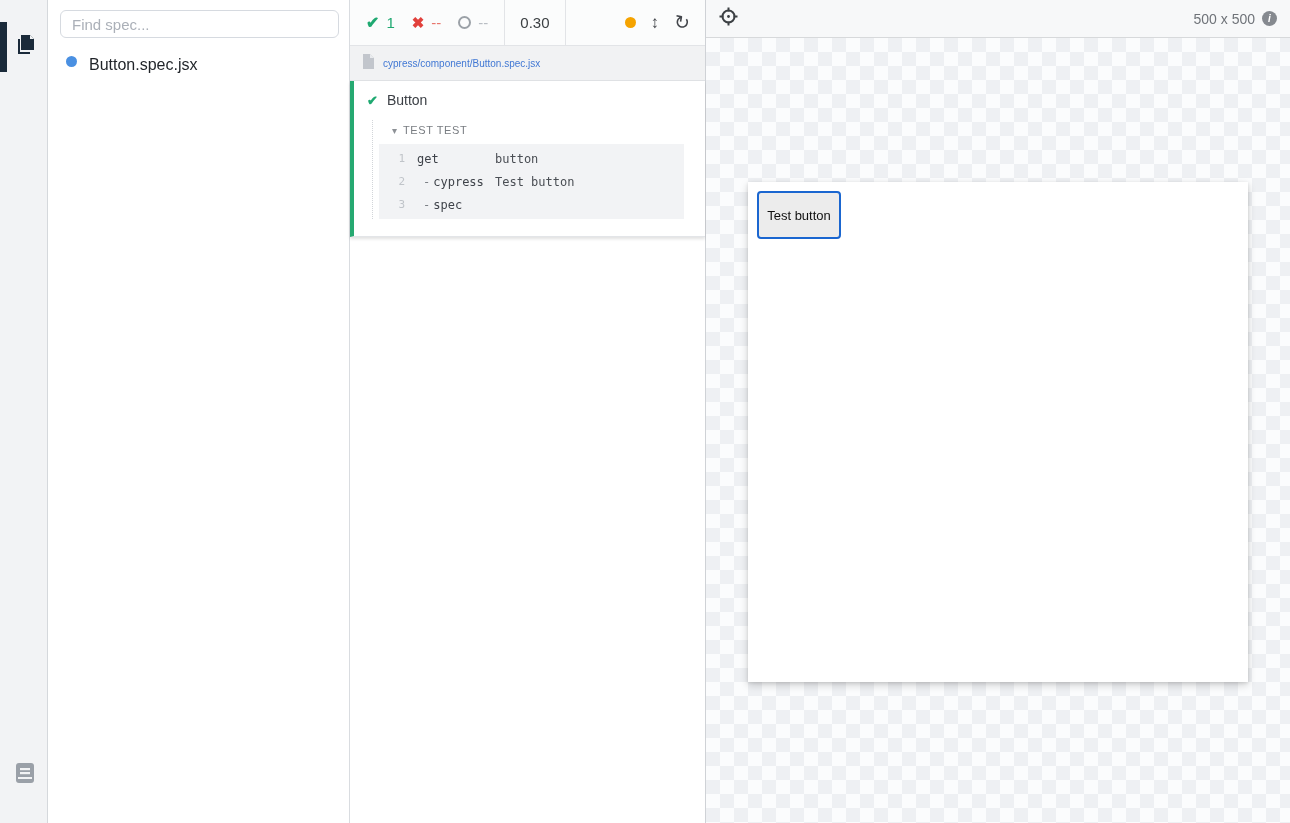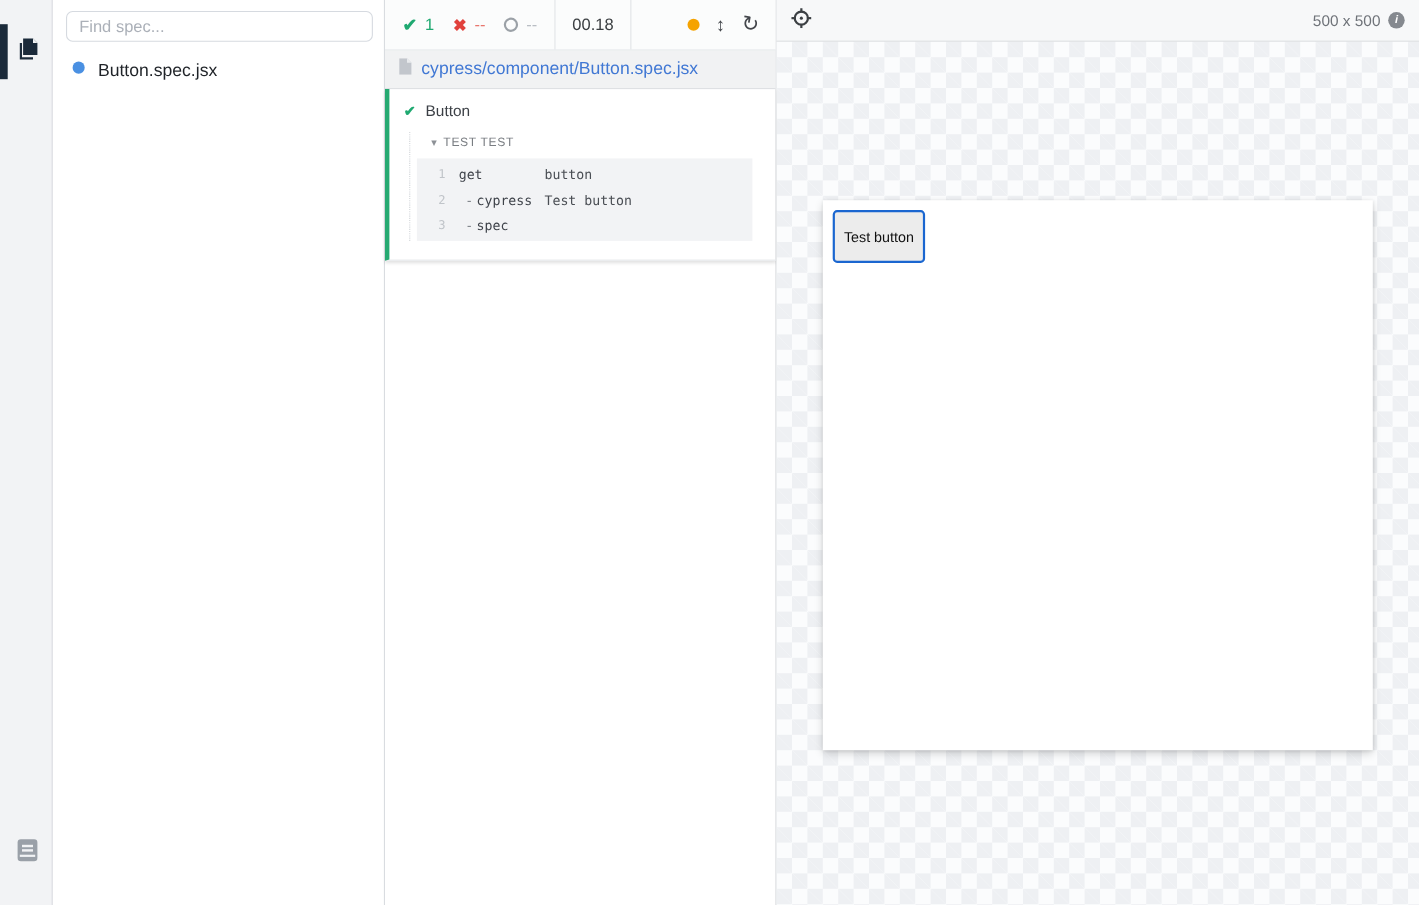--- a/index.html
+++ b/index.html
@@ -49,21 +49,21 @@
     padding-right:15px; }
   .orange-dot { width:11px; height:11px; border-radius:50%; background:#f5a300;
     cursor:pointer; }
   .scroll-toggle { font-size:17px; color:#43464b; cursor:pointer; line-height:1; }
   .restart-btn { font-size:19px; color:#43464b; cursor:pointer; line-height:1;
     transform:rotate(10deg); }
 
   .spec-path-row { display:flex; align-items:center; gap:8px; height:35px;
     background:#f1f2f3; border-bottom:1px solid #e0e2e5; padding:0 12px; }
   .file-icon { flex:none; }
-  .spec-link { font-size:16px; color:#4178d4; cursor:pointer; text-decoration:none; }
+  .spec-link { font-size:10px; color:#4178d4; cursor:pointer; text-decoration:none; }
 
   .runnable { border-left:4px solid #26a971; padding:9px 0 17px 0;
     border-bottom:1px solid #e3e5e8; box-shadow:0 2px 3px rgba(0,0,0,.12); }
   .test-title { display:flex; align-items:center; gap:9px; padding:2px 0 4px 13px;
     cursor:pointer; }
   .test-check { color:#1fa971; font-size:13px; font-weight:bold; }
   .test-name { font-size:14px; color:#3c4046; }
 
   .hook-wrap { margin-left:18px; border-left:1px dotted #d2d5d9; padding-left:6px;
     margin-top:8px; }
@@ -151,21 +151,21 @@
         <div class="stat">
           <span class="stat-icon-fail">✖</span>
           <span class="val-fail">--</span>
         </div>
         <div class="stat">
           <span class="ring"></span>
           <span class="val-pending">--</span>
         </div>
       </div>
       <div class="duration-box">
-        <span>00.18</span>
+        <span>0.30</span>
       </div>
       <div class="rep-controls">
         <span class="orange-dot"></span>
         <span class="scroll-toggle">↕</span>
         <span class="restart-btn">↻</span>
       </div>
     </div>
 
     <div class="spec-path-row">
       <span class="file-icon">

